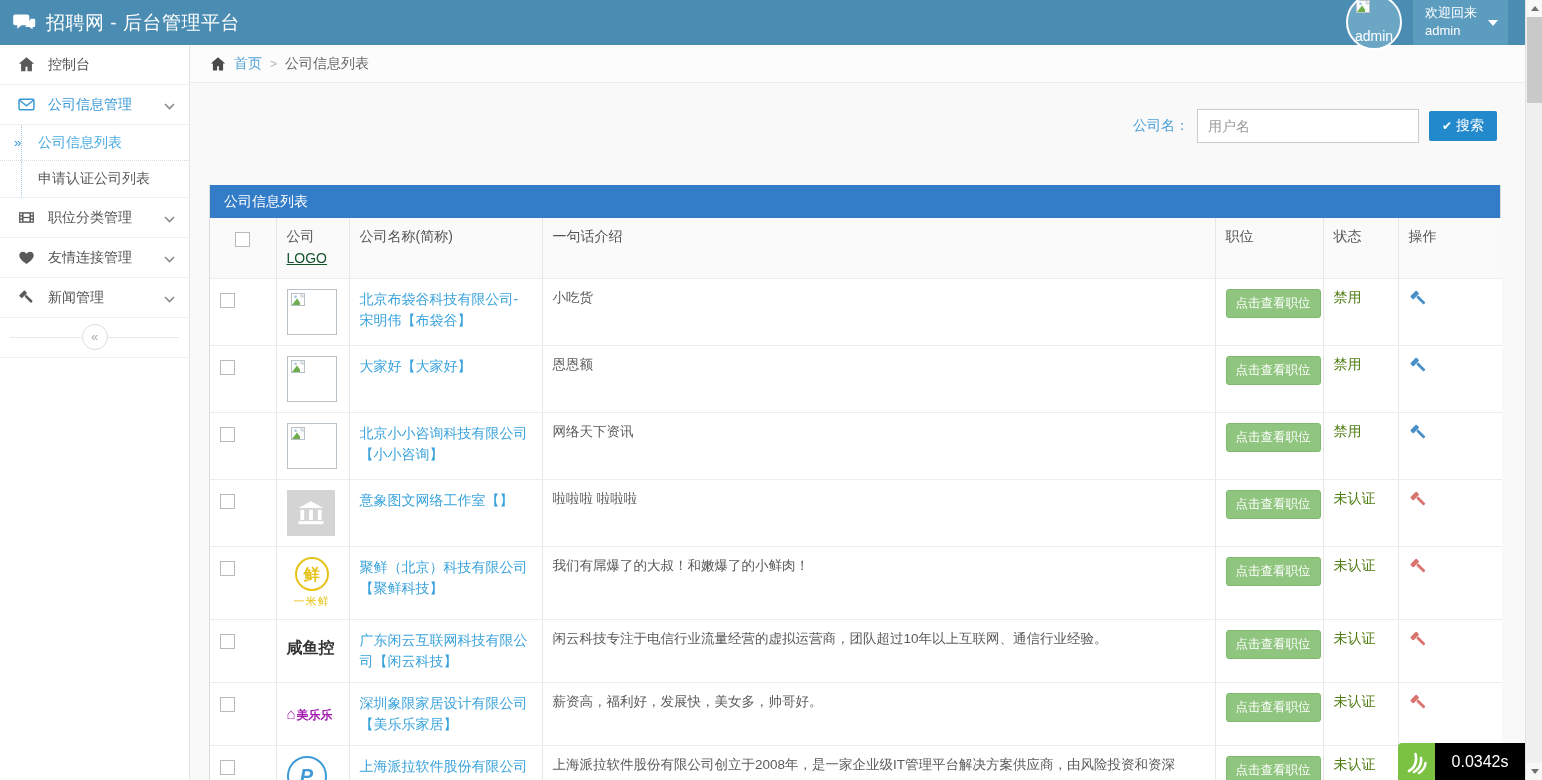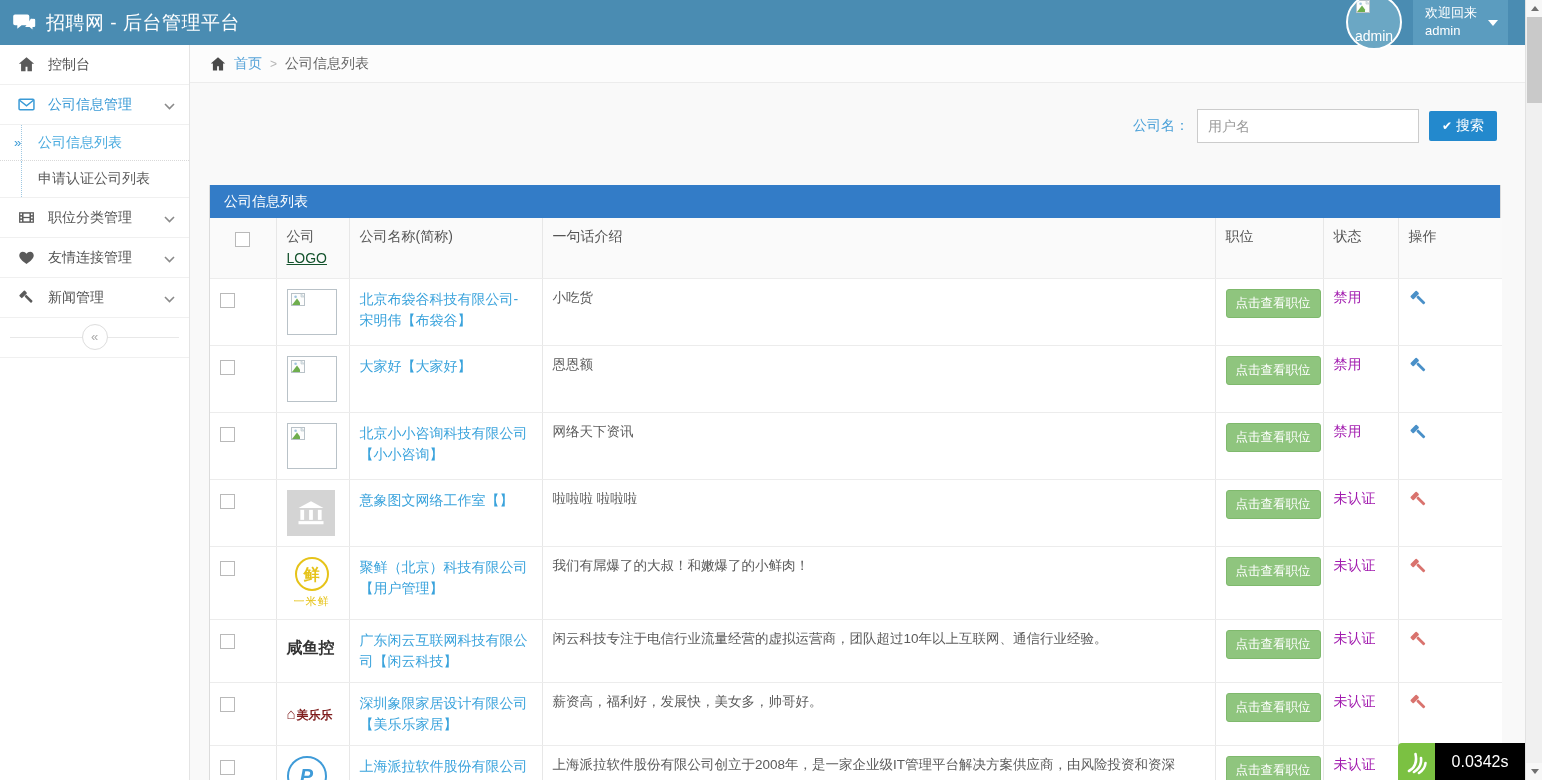--- a/index.html
+++ b/index.html
@@ -68,34 +68,34 @@
   table.grid th, table.grid td { border-right:1px solid #e7e7e7; border-bottom:1px solid #ececec; vertical-align:top; text-align:left; font-weight:normal; }
   table.grid th:last-child, table.grid td:last-child { border-right:none; }
   thead th { background:#fafafa; color:#555; font-size:14px; padding:10px 10px; height:60px; }
   thead .th-sub { color:#14532d; margin-top:4px;text-decoration:underline; }
   tbody td { height:62px; padding:10px 10px; font-size:14px; color:#555; }
   .col-check, thead th.col-check { text-align:center; padding-top:14px; }
   input[type="checkbox"] { width:15px; height:15px; accent-color:#fff; border:1px solid #b9b9b9; appearance:none; background:#fff; cursor:pointer; }
   .company-link { color:#3aa3dc; text-decoration:none; cursor:pointer; line-height:21px; display:inline-block; }
   .intro-text { font-size:13.5px; color:#5a5a5a; }
   .btn-pos { background:#8fc57e; border:1px solid #7fb96d; color:#fff; font-size:12.5px; padding:5px 9px; border-radius:3px; cursor:pointer; font-family:inherit; white-space:nowrap; }
-  .status-text { font-size:14px; color:#a21caf; }
+  .status-text { font-size:14px; color:#4d7c0f; }
   .gavel { display:inline-block; width:19px; height:19px; cursor:pointer; }
   .gavel-blue { color:#4a90c8; }
   .gavel-red { color:#d9736e; }
 
   
   .logo-box { position:relative; }
   .img-broken { width:50px; height:46px; border:1px solid #b9c2c8; background:#fff; padding:3px; }
   .logo-bank { width:48px; height:46px; background:#d4d4d4; display:flex; align-items:center; justify-content:center; }
   .logo-yimixian { text-align:center; width:50px; }
   .yx-circle { width:34px; height:34px; margin:0 auto; border-radius:50%; border:2px solid #e6c319; color:#e6c319; font-size:16px; font-weight:bold; line-height:31px; text-align:center; }
   .yx-caption { color:#e6c319; font-size:11px; margin-top:3px; letter-spacing:1px; }
   .logo-textonly { font-size:16px; font-weight:bold; color:#333; padding-top:8px; }
-  .logo-meilele { color:#7f1d1d; font-size:12px; font-weight:bold; padding-top:12px; white-space:nowrap; }
+  .logo-meilele { color:#a21caf; font-size:12px; font-weight:bold; padding-top:12px; white-space:nowrap; }
   .logo-meilele .house { font-size:15px; margin-right:1px; }
   .logo-paila { width:40px; height:40px; border-radius:50%; border:2px solid #3f9bd8; color:#3f9bd8; font-size:20px; font-style:italic; font-weight:bold; text-align:center; line-height:37px; }
 
   
   .timer { position:absolute; right:17px; bottom:0; display:flex; align-items:stretch; z-index:8; }
   .timer-logo { width:37px; height:37px; background:#7bc142; border-radius:4px 0 0 0; display:flex; align-items:center; justify-content:center; }
   .timer-label { background:#000000; color:#fff; font-size:16px; padding:0 14px; display:flex; align-items:center; min-width:90px; justify-content:center; }
 </style>
 </head>
 <body>
@@ -357,21 +357,21 @@
             <tr>
     <td class="col-check"><input type="checkbox" style=""></td>
     <td>
                 <div class="logo-box logo-cell-inner">
                   <div class="logo-yimixian">
                     <div class="yx-circle">鲜</div>
                     <div class="yx-caption">一米鲜</div>
                   </div>
                 </div>
               </td>
-    <td><a class="company-link">聚鲜（北京）科技有限公司【用户管理】</a></td>
+    <td><a class="company-link">聚鲜（北京）科技有限公司【聚鲜科技】</a></td>
     <td><span class="intro-text">我们有屌爆了的大叔！和嫩爆了的小鲜肉！</span></td>
     <td><button class="btn-pos">点击查看职位</button></td>
     <td><span class="status-text">未认证</span></td>
     <td><span class="gavel gavel-red"><svg width="19" height="19" viewBox="0 0 20 20" fill="currentColor">
                     <rect x="1.5" y="4" width="9" height="4.6" rx="1" transform="rotate(-45 6 6.3)"></rect>
                     <rect x="7" y="10" width="11" height="3" rx="1" transform="rotate(45 12.5 11.5)"></rect>
                   </svg></span></td>
   </tr>
             <tr>
     <td class="col-check"><input type="checkbox" style=""></td>

